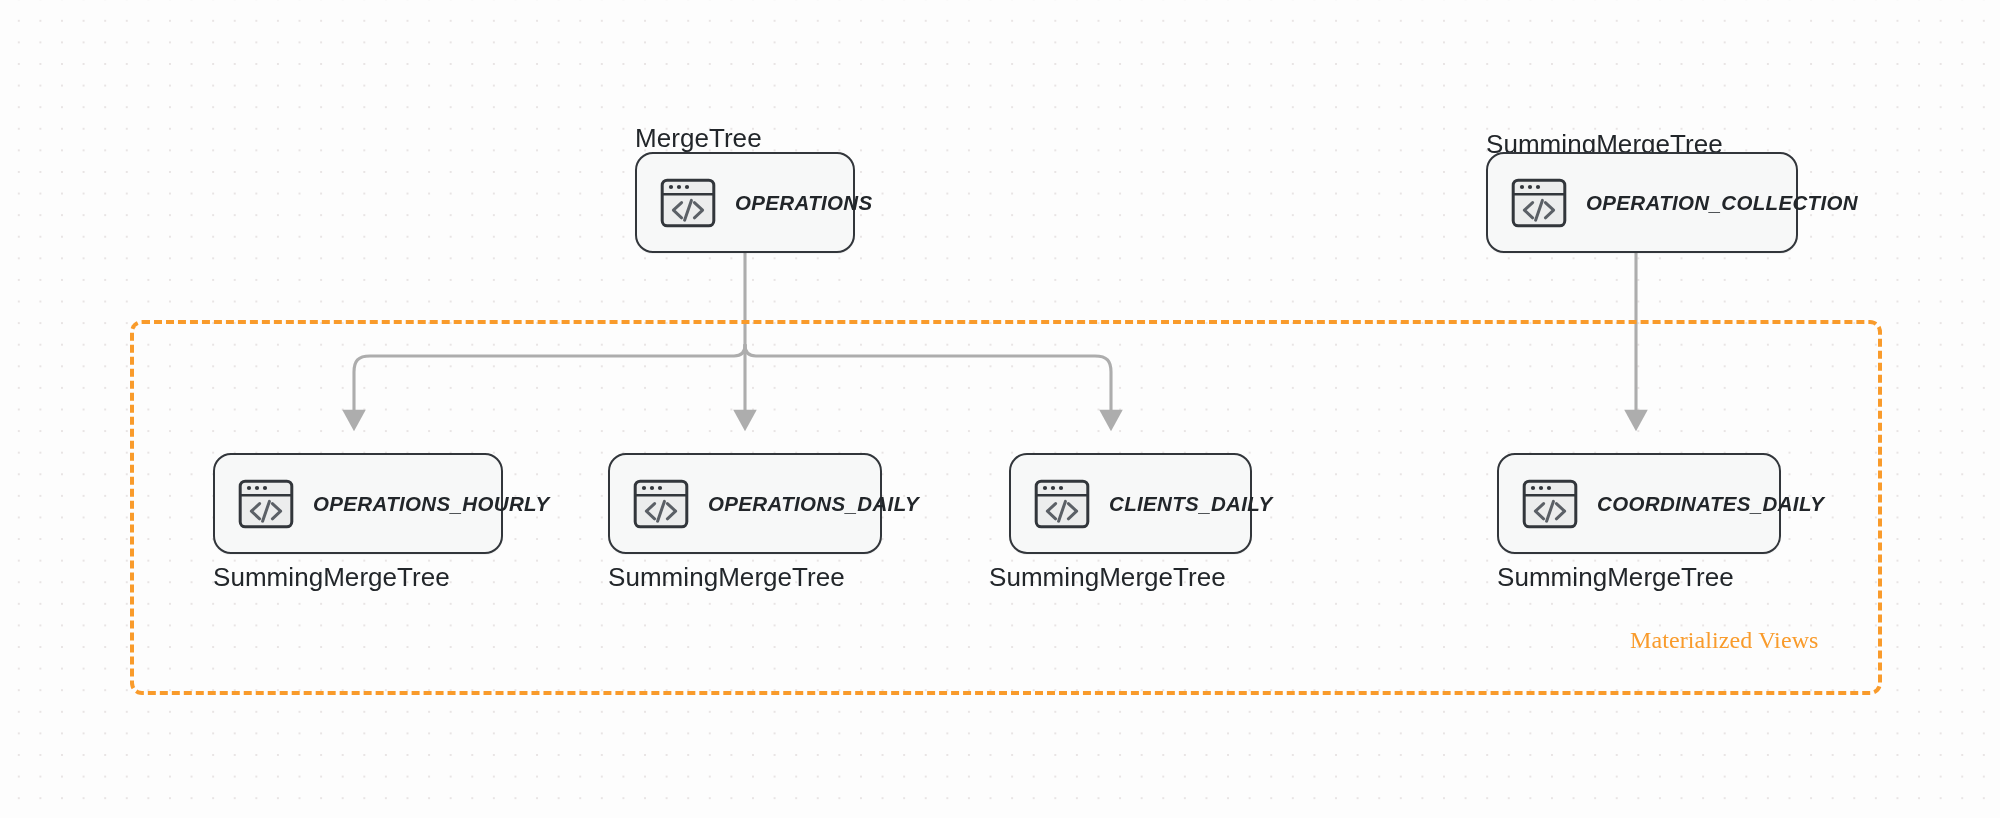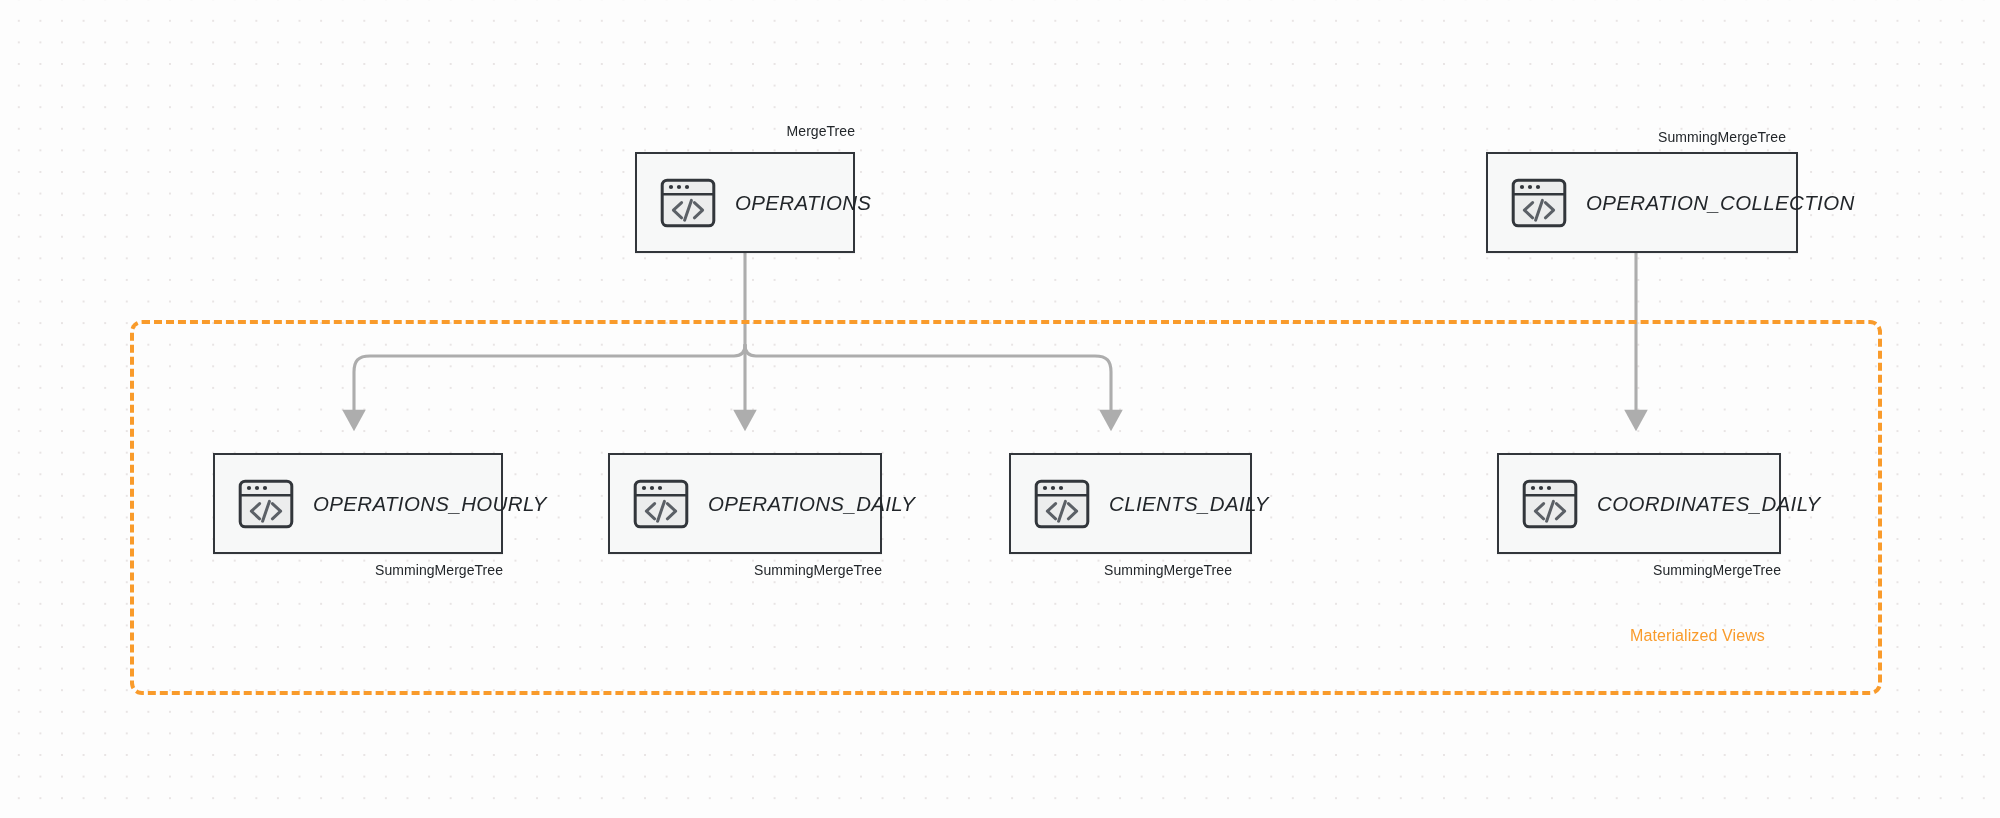--- a/index.html
+++ b/index.html
@@ -31,51 +31,53 @@
   }
 
   
   .mv-group {
     position: absolute;
     box-sizing: border-box;
     border-radius: 12px;
   }
   .mv-caption {
     position: absolute;
-    font-size: 16px;
+    font-size: 24px;
     letter-spacing: 0.1px;
     white-space: nowrap;
+    font-family: Liberation Serif, serif;
   }
 
   
   .node {
     position: absolute;
     box-sizing: border-box;
     display: flex;
     align-items: center;
     background: #f7f8f8;
     border: 2.6px solid #32363b;
-    border-radius: 0;
+    border-radius: 18px;
     padding-left: 22px;
     box-shadow: 0 1px 1px rgba(0,0,0,0.05);
+    font-weight: bold;
   }
   .node-label {
     font-size: 20.5px;
     font-style: italic;
     color: #22262a;
     letter-spacing: 0.35px;
     white-space: nowrap;
     margin-left: 18px;
   }
   .node-caption {
     position: absolute;
-    font-size: 14px;
+    font-size: 26px;
     color: #22262a;
     white-space: nowrap;
-    text-align: right;
+    text-align: left;
     letter-spacing: 0.05px;
   }
 
   
   .code-icon {
     width: 58px;
     height: 52px;
     flex: 0 0 auto;
     display: block;
   }

